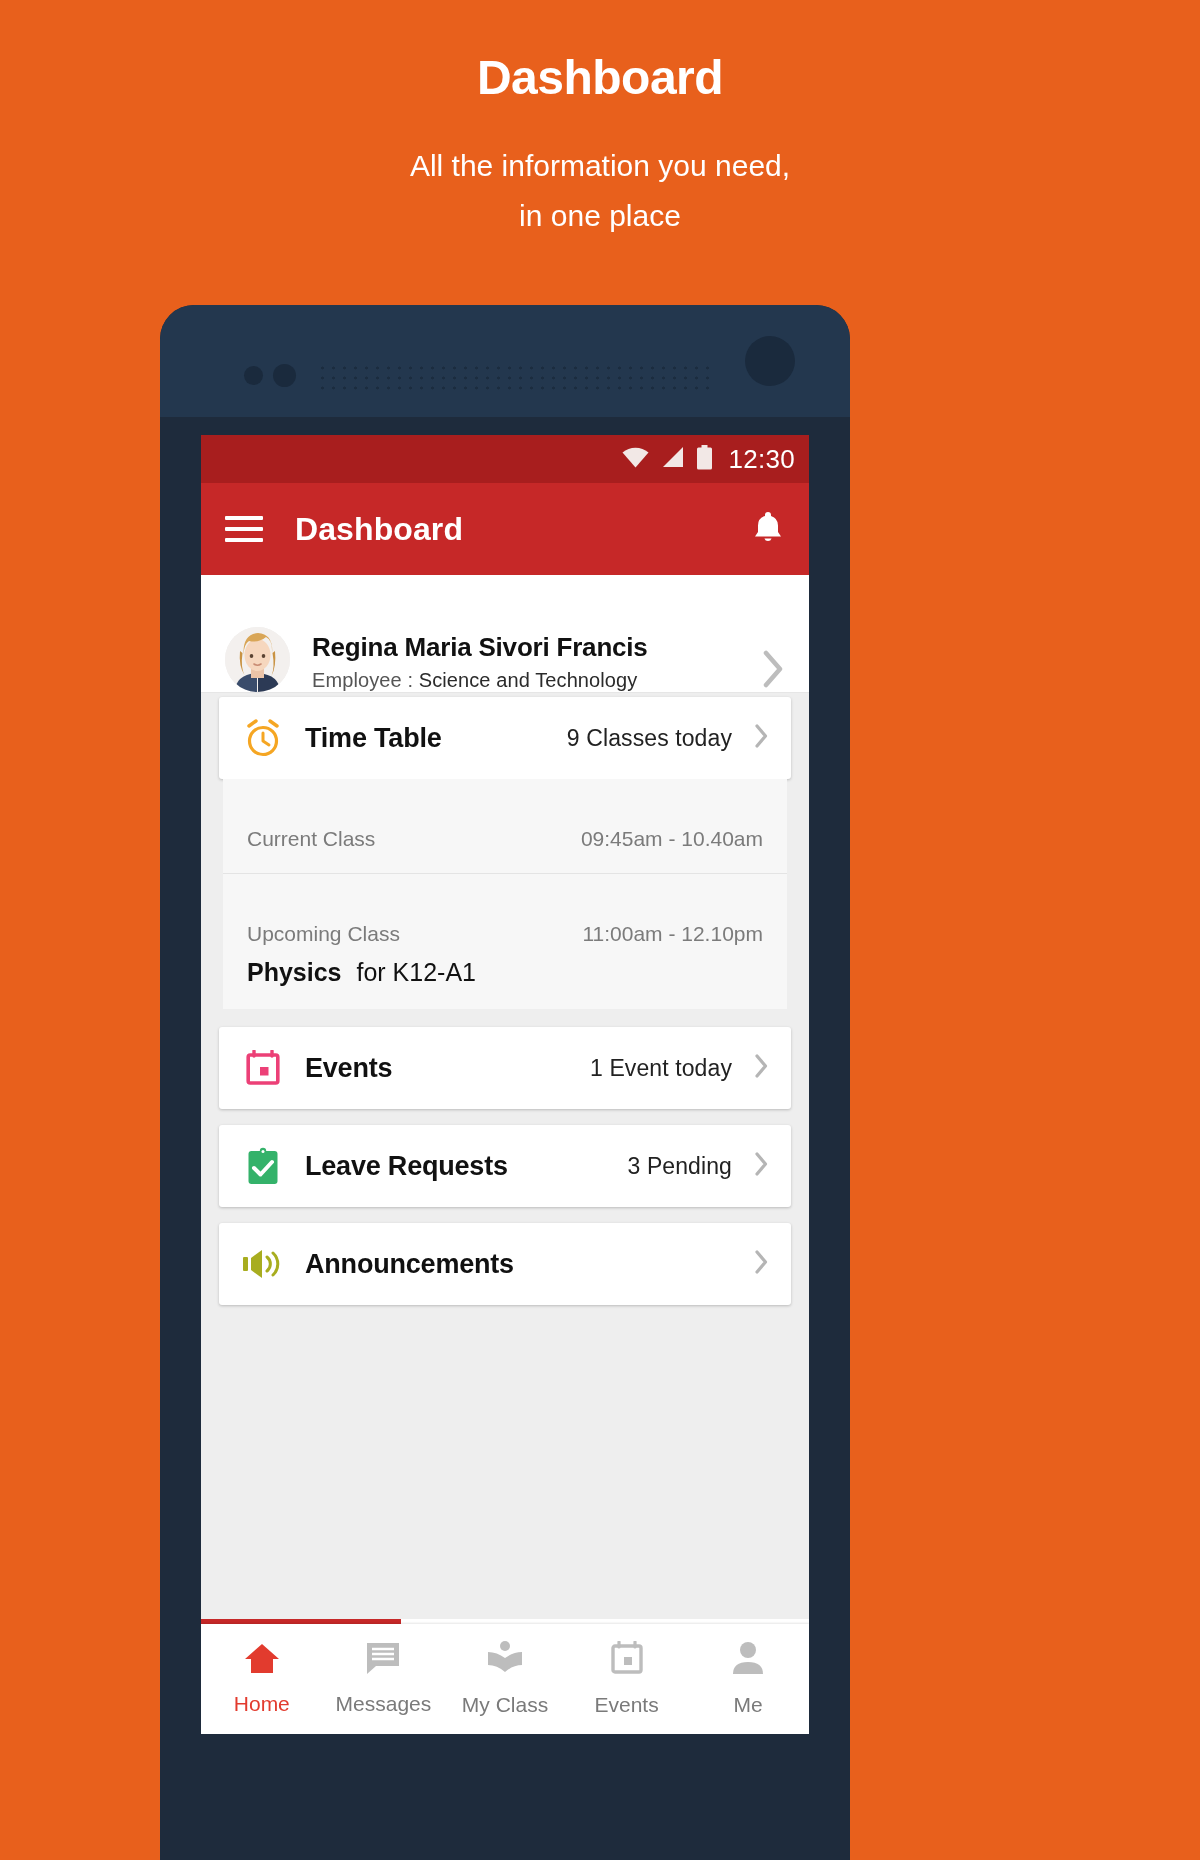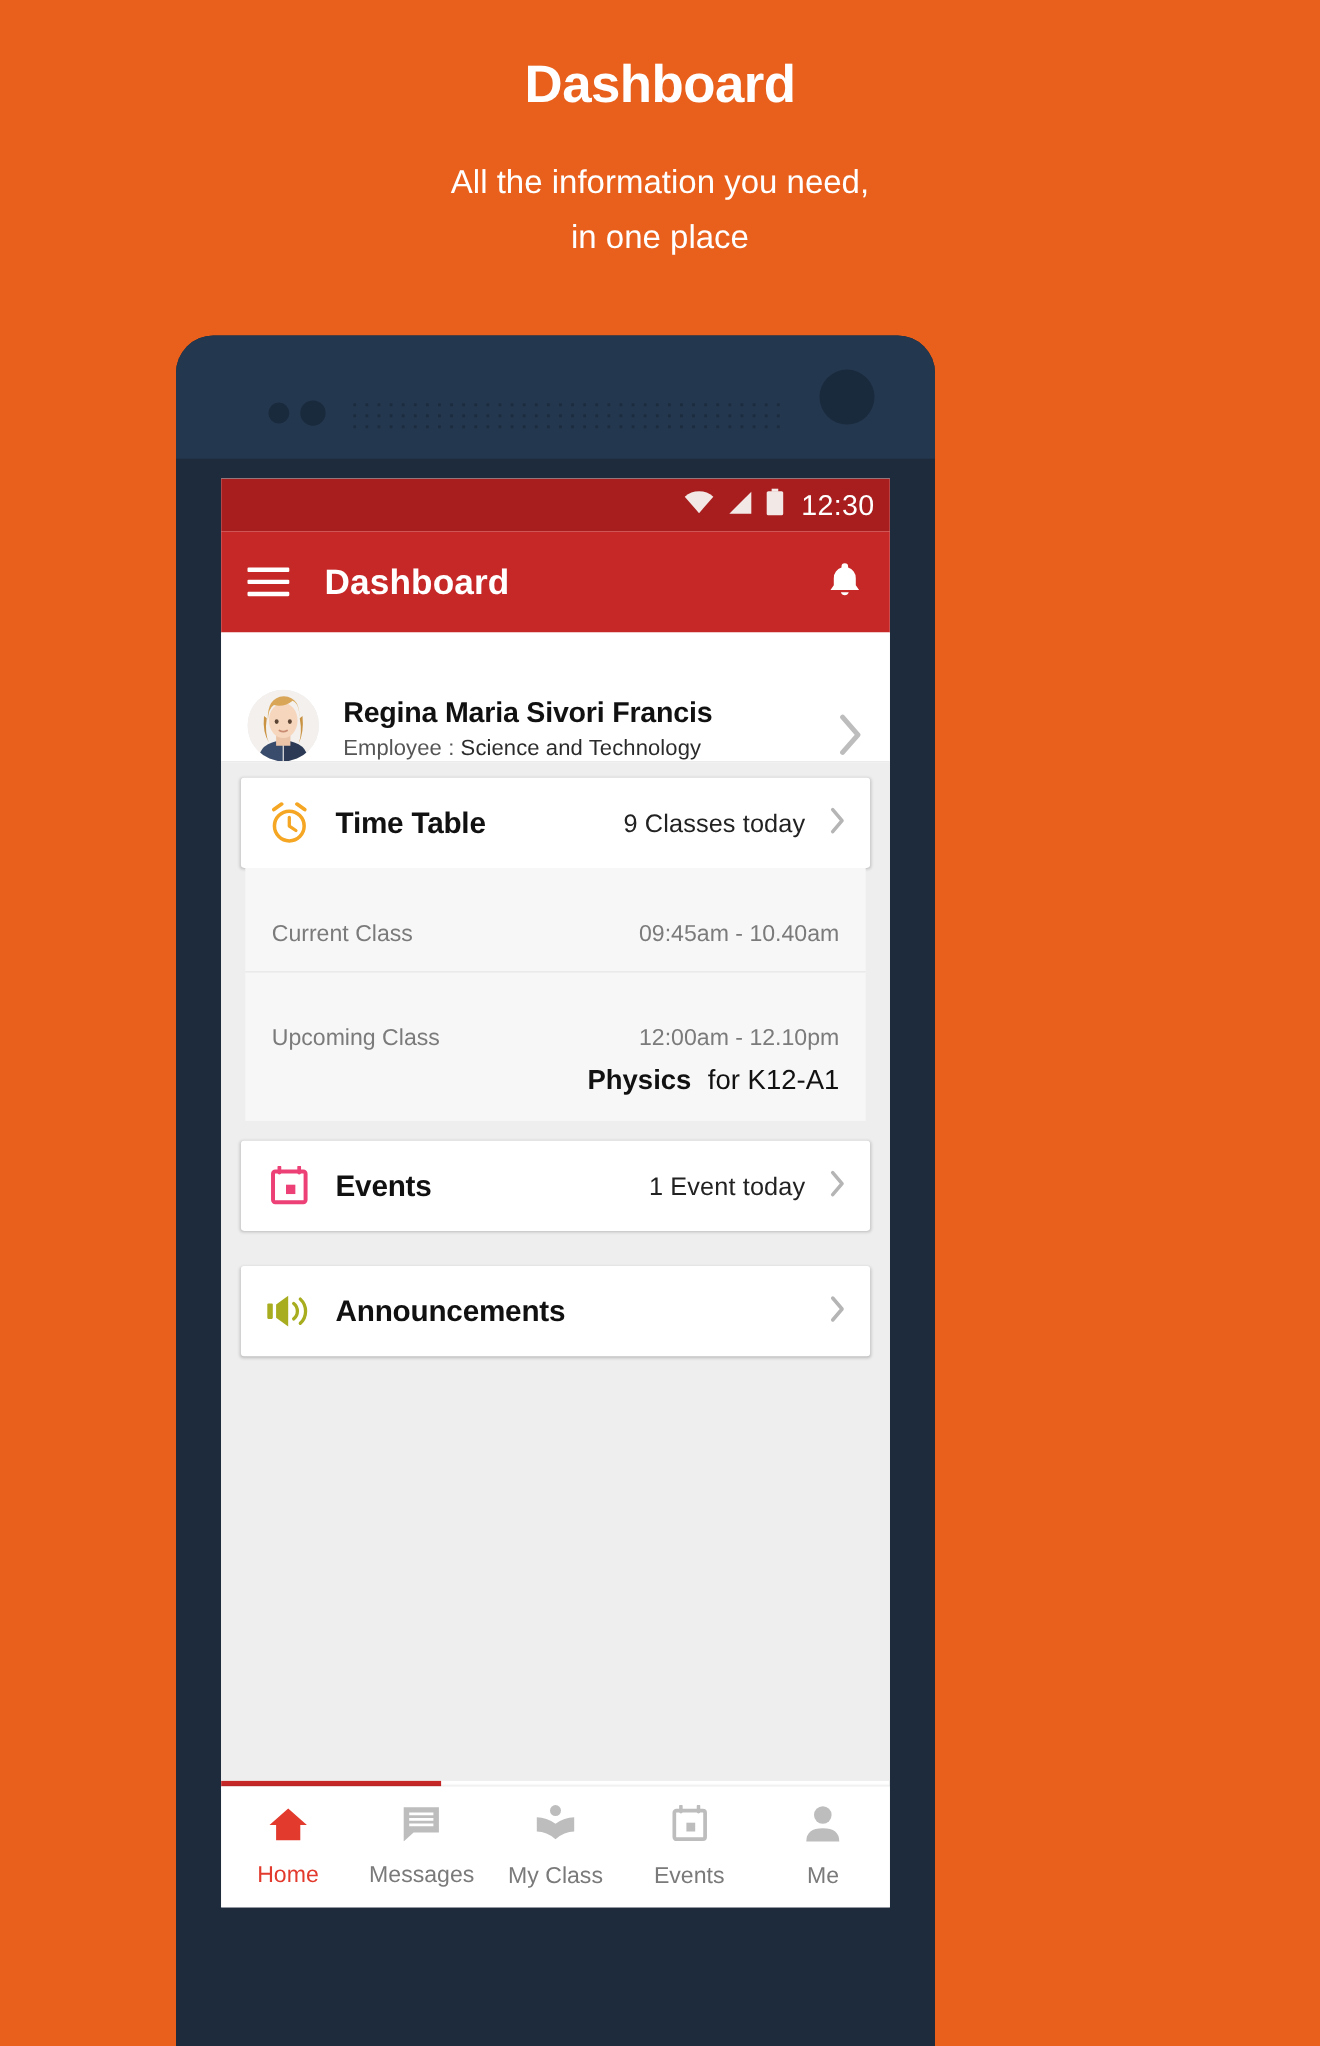--- a/index.html
+++ b/index.html
@@ -91,23 +91,22 @@
   }
   .avatar svg { display:block; }
   .profile-text { margin-left:22px; flex:1; min-width:0; }
   .profile-name { font-size:26px; font-weight:bold; color:#111; line-height:1.25; letter-spacing:-0.2px; }
   .profile-role { font-size:20px; color:#2b2b2b; margin-top:6px; letter-spacing:0.1px; }
   .profile-role .muted { color:#555; }
   .chev-lg { margin-left:10px; flex:none; }
 
   
   .body {
-    flex:1; background:#EEEEEE; padding:14px 18px 0 18px; overflow:hidden;
+    flex:1; background:#EEEEEE; padding:4px 18px 0 18px; overflow:hidden;
     position:relative;
-    text-align:right;
   }
   .card {
     background:#fff; border-radius:3px;
     box-shadow:0 1px 3px rgba(0,0,0,.22);
     display:flex; align-items:center; padding:0 22px;
     height:82px;
   }
   .card-icon { width:44px; flex:none; display:flex; align-items:center; justify-content:center; }
   .card-label { font-size:27px; font-weight:bold; color:#111; margin-left:20px; letter-spacing:-0.2px; }
   .card-meta { margin-left:auto; font-size:23px; color:#222; letter-spacing:0.1px; }
@@ -249,21 +248,21 @@
       <div class="tt-panel">
         <div class="tt-row">
           <div class="tt-head">
             <span class="tt-kind">Current Class</span>
             <span class="tt-time">09:45am - 10.40am</span>
           </div>
         </div>
         <div class="tt-row">
           <div class="tt-head">
             <span class="tt-kind">Upcoming Class</span>
-            <span class="tt-time">12:00am - 12.10pm</span>
+            <span class="tt-time">11:00am - 12.10pm</span>
           </div>
           <div class="tt-sub">
             <b>Physics</b>
             <span>for K12-A1</span>
           </div>
         </div>
       </div>
 
       <div class="gap"></div>
 
@@ -279,20 +278,37 @@
         <span class="card-meta">1 Event today</span>
         <span class="chev-sm">
           <svg width="15" height="26" viewBox="0 0 15 26">
               <path d="M3 3 L11.5 13 L3 23" stroke="#B5B5B5" stroke-width="3.2" fill="none" stroke-linecap="round" stroke-linejoin="round"></path>
             </svg>
         </span>
       </div>
 
       <div class="gap-sm"></div>
 
+      <div class="card">
+        <span class="card-icon">
+          <svg width="32" height="38" viewBox="0 0 32 38">
+            <rect x="1.5" y="4" width="29" height="33" rx="3" fill="#34B26A"></rect>
+            <circle cx="16" cy="4" r="3.2" fill="#34B26A"></circle>
+            <circle cx="16" cy="4.5" r="1.5" fill="#ffffff"></circle>
+            <path d="M7 21 L13.5 27.5 L25 15" stroke="#fff" stroke-width="4" fill="none" stroke-linecap="round" stroke-linejoin="round"></path>
+          </svg>
+        </span>
+        <span class="card-label">Leave Requests</span>
+        <span class="card-meta">3 Pending</span>
+        <span class="chev-sm">
+          <svg width="15" height="26" viewBox="0 0 15 26">
+              <path d="M3 3 L11.5 13 L3 23" stroke="#B5B5B5" stroke-width="3.2" fill="none" stroke-linecap="round" stroke-linejoin="round"></path>
+            </svg>
+        </span>
+      </div>
 
       <div class="gap-sm"></div>
 
       <div class="card">
         <span class="card-icon">
           <svg width="42" height="32" viewBox="0 0 42 32">
             <rect x="1" y="9" width="5" height="14" rx="1" fill="#A8AD1F"></rect>
             <path d="M9 10 L20 2 v28 L9 22 Z" fill="#A8AD1F"></path>
             <path d="M25 9 a9 9 0 0 1 0 14" stroke="#A8AD1F" stroke-width="3" fill="none" stroke-linecap="round"></path>
             <path d="M31 5 a15 15 0 0 1 0 22" stroke="#A8AD1F" stroke-width="3" fill="none" stroke-linecap="round"></path>

